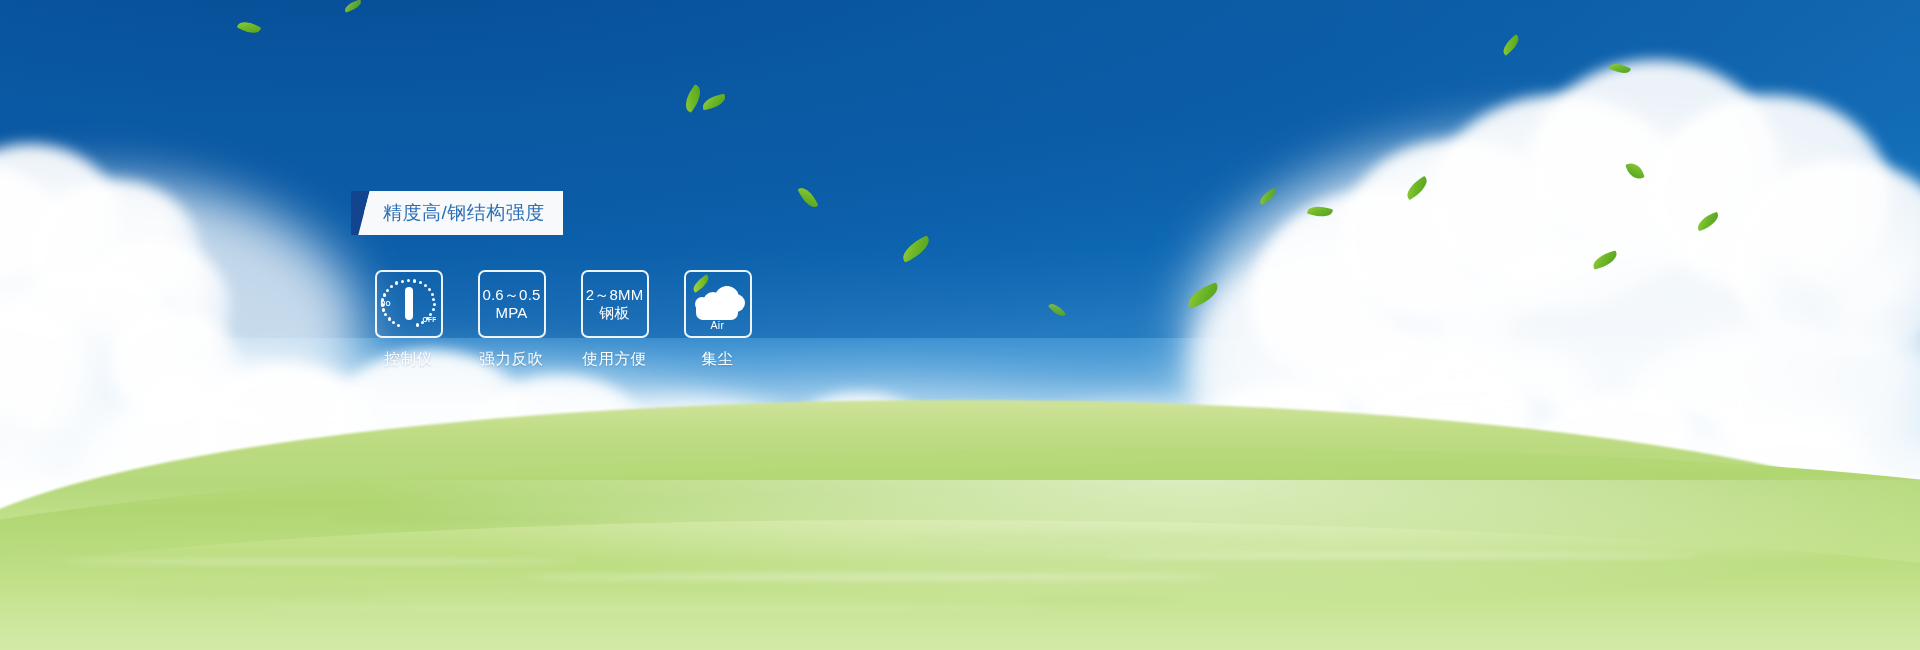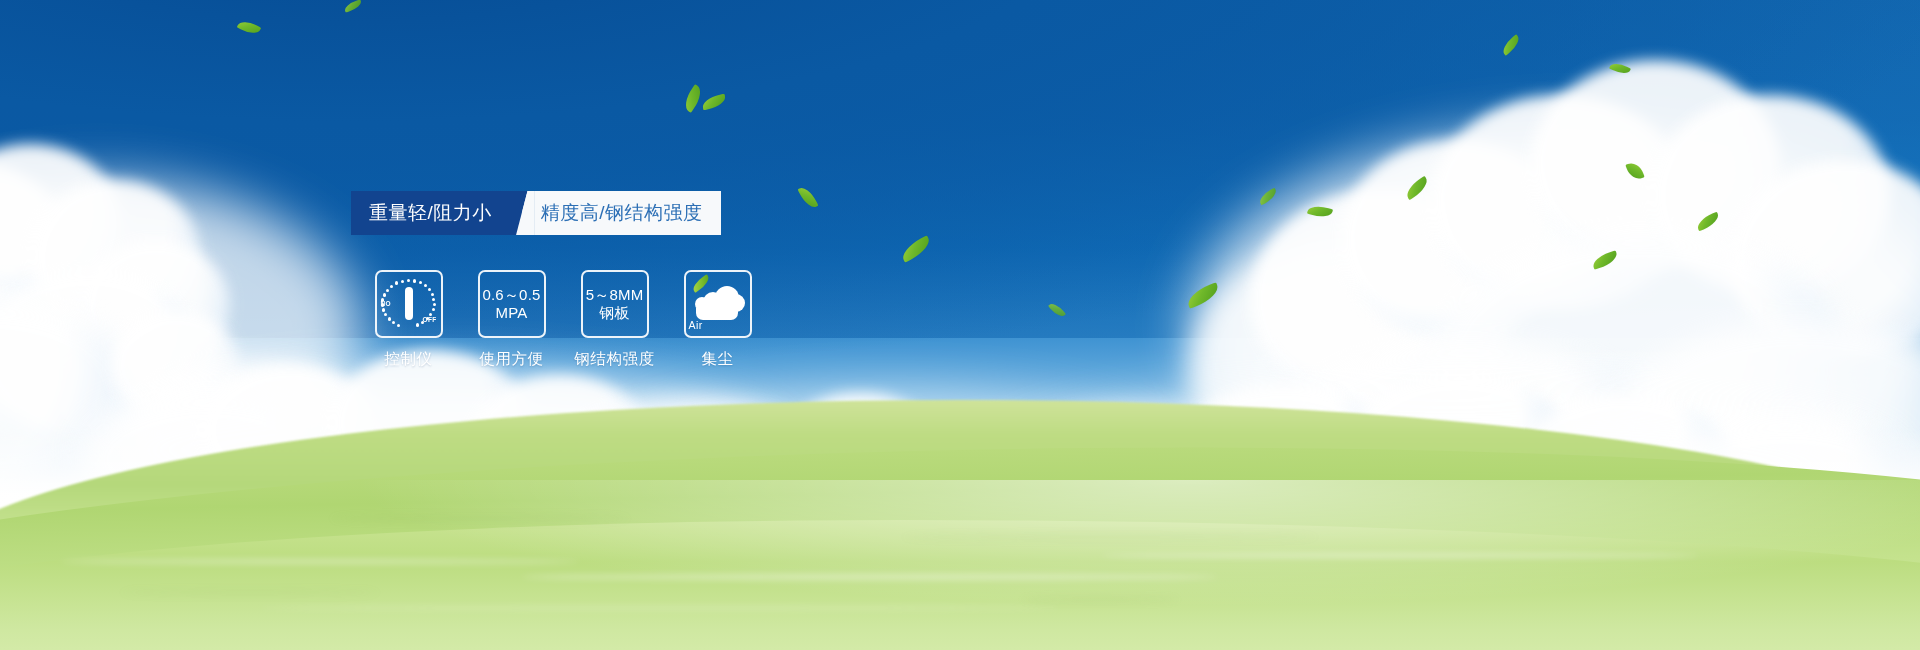--- a/index.html
+++ b/index.html
@@ -107,21 +107,21 @@
   .cart .el{position:absolute;left:0;width:42px;height:9px;border-radius:50%;
             border:1.6px solid #fff;box-sizing:border-box;}
   .cart .ellfill{position:absolute;left:0;width:42px;height:8px;border-radius:50%;background:#fff;}
   .cart .vlines{position:absolute;left:9px;top:3px;width:24px;height:46px;
      background:repeating-linear-gradient(to right,#fff 0 1.4px,transparent 1.4px 4px);}
 
   
   .airicon{position:relative;width:58px;height:52px;}
   .airicon .c{position:absolute;border-radius:50%;background:#fff;}
   .airicon .base{position:absolute;left:7px;top:30px;width:42px;height:12px;border-radius:0 0 7px 7px;background:#fff;}
-  .airicon .airtxt{position:absolute;left:0;right:0;bottom:-1px;font-size:10.5px;color:#fff;letter-spacing:.4px;}
+  .airicon .airtxt{position:absolute;left:0;right:0;bottom:-1px;text-align:center;font-size:10.5px;color:#fff;letter-spacing:.4px;}
   .airicon .lf{position:absolute;width:20px;height:9px;
      background:linear-gradient(120deg,#b6d94a 0%,#7fc02f 50%,#4f9d19 100%);
      border-radius:80% 8% 80% 8%;transform:rotate(-34deg);}
 </style>
 </head>
 <body>
 
 <div id="banner">
 
   <div class="sky-deep2"></div>
@@ -217,21 +217,20 @@
     <div class="leaf" style="left:1592px;top:254px;width:26px;height:12px;transform:rotate(-18deg);"></div>
     <div class="leaf" style="left:1696px;top:216px;width:24px;height:11px;transform:rotate(-24deg);"></div>
     <div class="leaf" style="left:1258px;top:192px;width:20px;height:9px;transform:rotate(-30deg);opacity:.9;"></div>
     <div class="leaf" style="left:1048px;top:306px;width:18px;height:8px;transform:rotate(48deg);opacity:.85;"></div>
   </div>
 
   <div class="content">
 
 
     <div class="tags">
-      <div class="tag tag-a">重量轻/阻力小</div>
       <div class="tag-skew"></div>
       <div class="tag tag-b">精度高/钢结构强度</div>
     </div>
 
     <div class="features">
 
       <div class="feature">
         <div class="fbox">
           <div class="knob">
             <div class="bar"></div>
@@ -267,32 +266,32 @@
         <div class="flabel">控制仪</div>
       </div>
 
       <div class="feature">
         <div class="fbox">
           <div class="ftext">
             <div>0.6～0.5</div>
             <div>MPA</div>
           </div>
         </div>
-        <div class="flabel">使用方便</div>
+        <div class="flabel">强力反吹</div>
       </div>
 
 
       <div class="feature">
         <div class="fbox">
           <div class="ftext">
-            <div>5～8MM</div>
+            <div>2～8MM</div>
             <div>钢板</div>
           </div>
         </div>
-        <div class="flabel">钢结构强度</div>
+        <div class="flabel">使用方便</div>
       </div>
 
       <div class="feature">
         <div class="fbox">
           <div class="airicon">
             <div class="lf" style="left:2px;top:1px;"></div>
             <div class="c" style="left:26px;top:8px;width:24px;height:24px;"></div>
             <div class="c" style="left:14px;top:14px;width:20px;height:20px;"></div>
             <div class="c" style="left:6px;top:19px;width:14px;height:14px;"></div>
             <div class="c" style="left:38px;top:16px;width:18px;height:18px;"></div>

